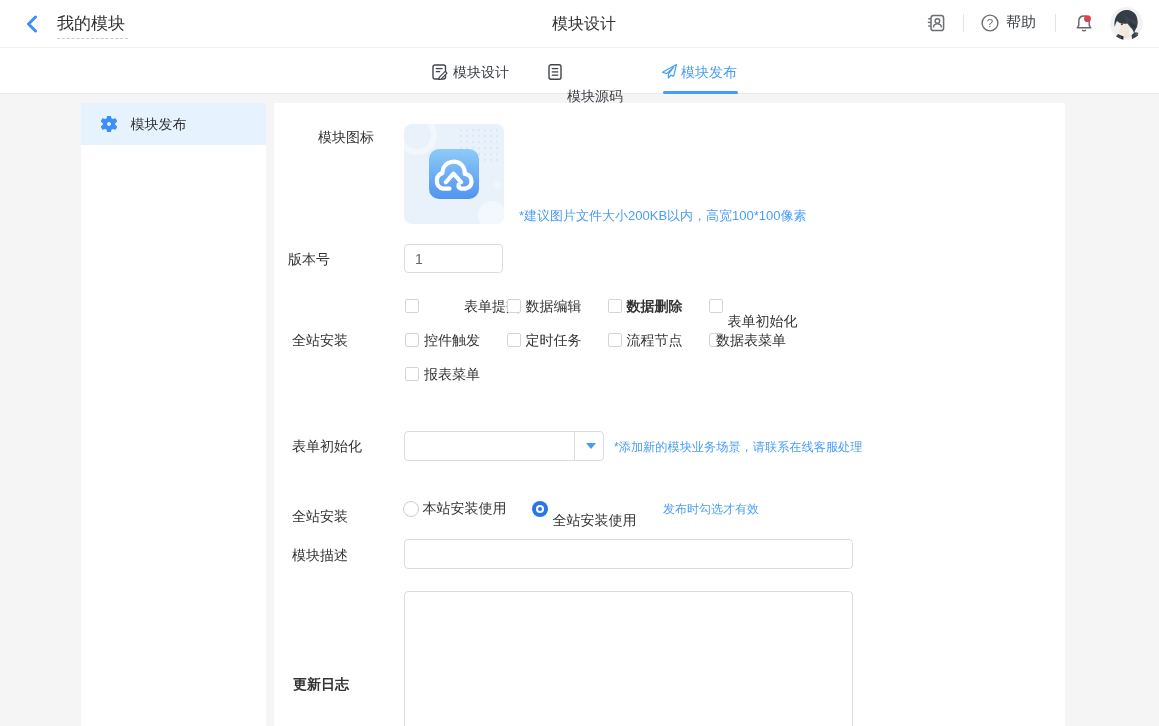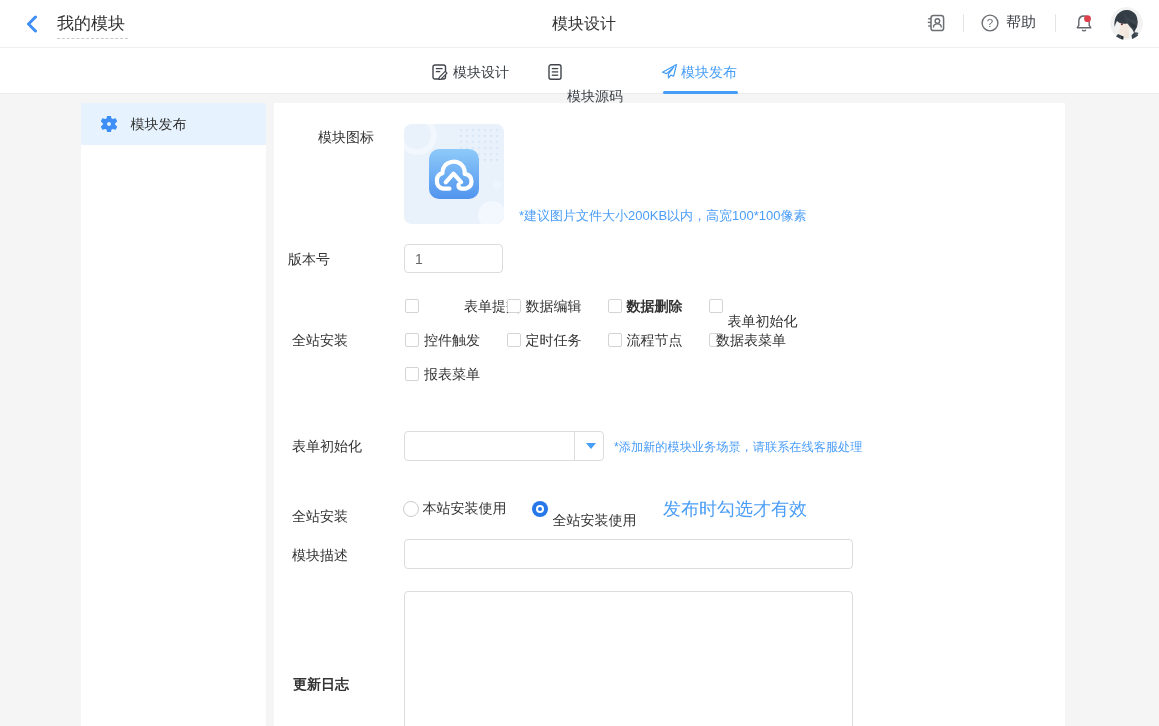--- a/index.html
+++ b/index.html
@@ -207,19 +207,19 @@
 <div class="abs" style="left:585.5px;top:443px;width:0;height:0;border-left:5px solid transparent;border-right:5px solid transparent;border-top:6px solid #459df6;"></div>
 <div class="hint" style="left:614px;top:440px;font-size:12.2px;line-height:14px;">*添加新的模块业务场景，请联系在线客服处理</div>
 
 <div class="lbl" style="left:292px;top:501px;margin-top:8px;">全站安装</div>
 <div class="abs" style="left:403px;top:501px;width:16px;height:16px;border:1.5px solid #ccc;border-radius:50%;background:#fff;"></div>
 <div class="cbt" style="left:422.5px;top:501px;">本站安装使用</div>
 <div class="abs" style="left:531.5px;top:501px;width:16px;height:16px;border-radius:50%;background:#2777e8;"></div>
 <div class="abs" style="left:535.5px;top:505px;width:8px;height:8px;border-radius:50%;background:#fff;"></div>
 <div class="abs" style="left:537.5px;top:507px;width:4px;height:4px;border-radius:50%;background:#2777e8;"></div>
 <div class="cbt" style="left:552.5px;top:501px;margin-top:12px;">全站安装使用</div>
-<div class="hint" style="left:663px;top:502px;font-size:18px;line-height:14px;">发布时勾选才有效</div>
+<div class="hint" style="left:663px;top:502px;font-size:12px;line-height:14px;">发布时勾选才有效</div>
 
 <div class="lbl" style="left:292px;top:548px;">模块描述</div>
 <div class="inp" style="left:404px;top:539px;width:449px;height:30px;"></div>
 
 <div class="lbl" style="left:293px;top:677px;font-weight:bold;">更新日志</div>
 <div class="inp" style="left:404px;top:591px;width:449px;height:186px;"></div>
 
 </body></html>

